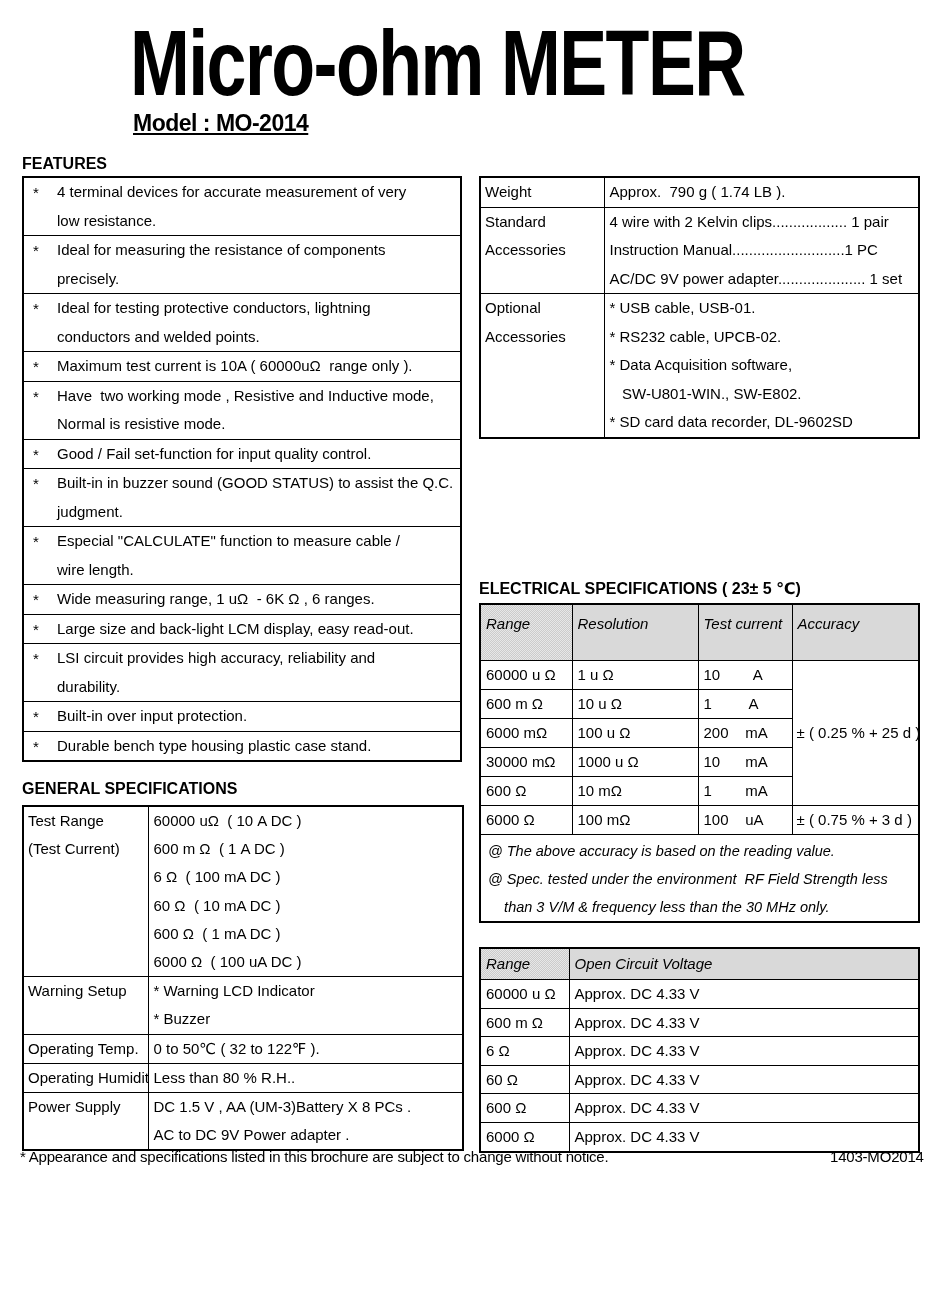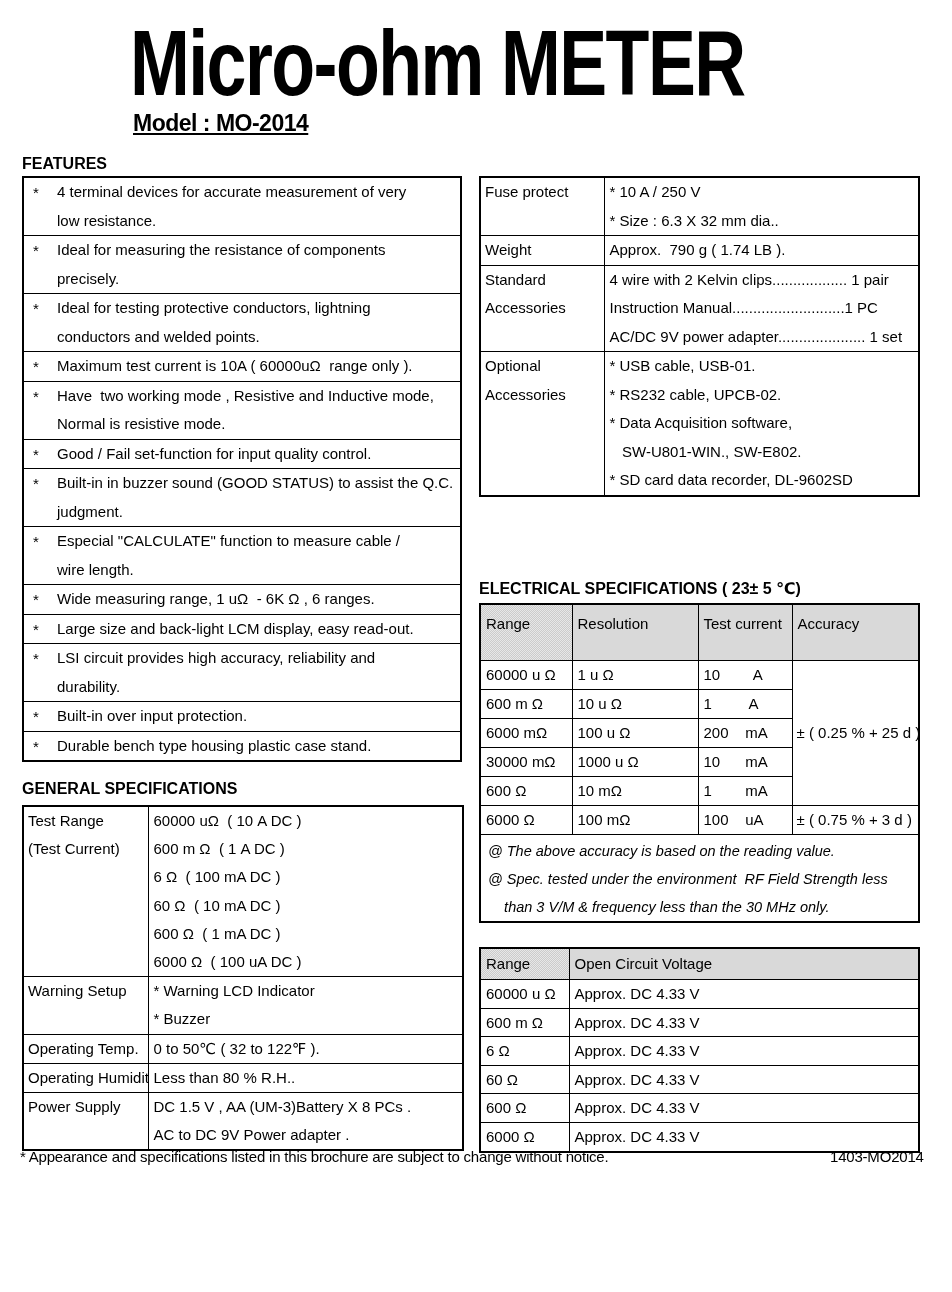--- a/index.html
+++ b/index.html
@@ -17,20 +17,21 @@
   .model{font-weight:bold;font-size:23px;letter-spacing:-0.5px;white-space:nowrap;text-decoration:underline;}
   .sechead{font-weight:bold;font-size:16px;letter-spacing:0;white-space:nowrap;}
   
   table{border-collapse:collapse;table-layout:fixed;}
   table.boxed{border:2px solid #000;}
   td{border:1px solid #000;vertical-align:top;overflow:hidden;white-space:pre;padding:0;}
   .hdr{
     background-color:#d6d6d6;
     background-image:conic-gradient(#cbcbcb 25%, #e7e7e7 0 50%, #cbcbcb 0 75%, #e7e7e7 0);
     background-size:2px 2px;
+    font-style:italic;
   }
   
   .ftable{width:440px;}
   .ftable td{padding:0;}
   .frow{display:flex;align-items:flex-start;}
   .fb{width:24px;padding-left:9px;line-height:28.5px;flex:none;transform:translateY(1px);}
   .ft{line-height:28.5px;white-space:pre;}
   
   .lab{padding:0 2px 0 4px;line-height:28.5px;}
   .val{padding:0 2px 0 5px;line-height:28.5px;}
@@ -108,25 +109,20 @@
       </tr>
 </tbody>
   </table>
 
 <table class="abs boxed" style="left:479px;top:176px;width:439px;">
   <colgroup>
       <col style="width:124px">
       <col style="width:315px">
     </colgroup>
   <tbody>
-      <tr>
-    <td class="lab">Fuse protect</td>
-    <td class="val">* 10 A / 250 V
-* Size : 6.3 X 32 mm dia..</td>
-  </tr>
   <tr>
     <td class="lab">Weight</td>
     <td class="val">Approx.  790 g ( 1.74 LB ).</td>
   </tr>
   <tr>
     <td class="lab">Standard
 Accessories</td>
     <td class="val">4 wire with 2 Kelvin clips.................. 1 pair
 Instruction Manual...........................1 PC
 AC/DC 9V power adapter..................... 1 set</td>

